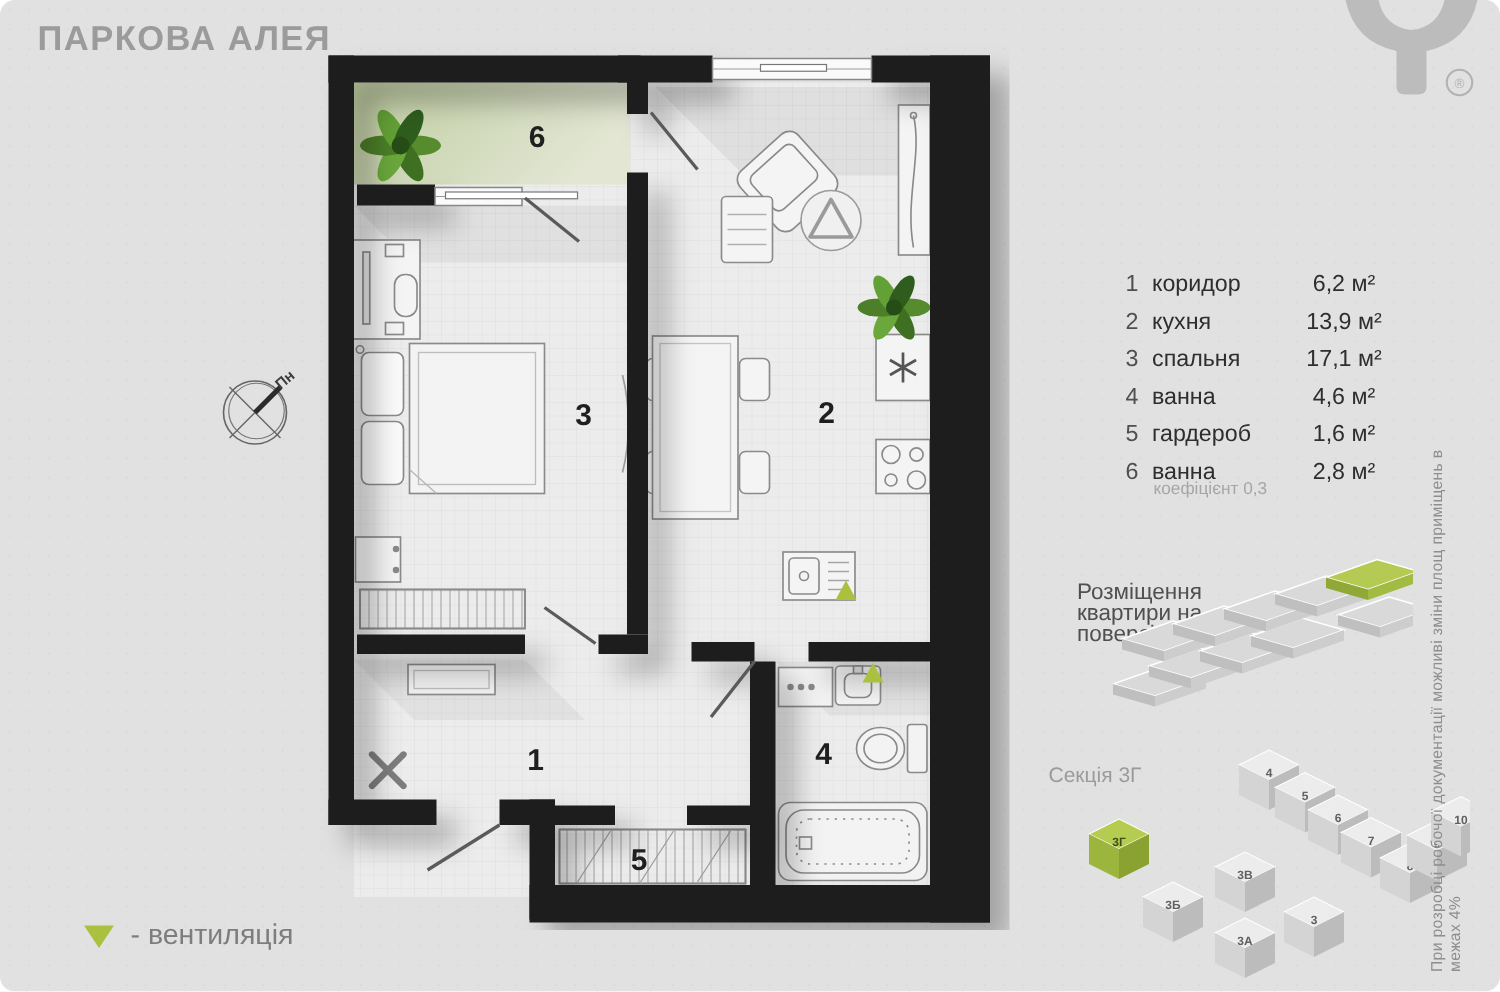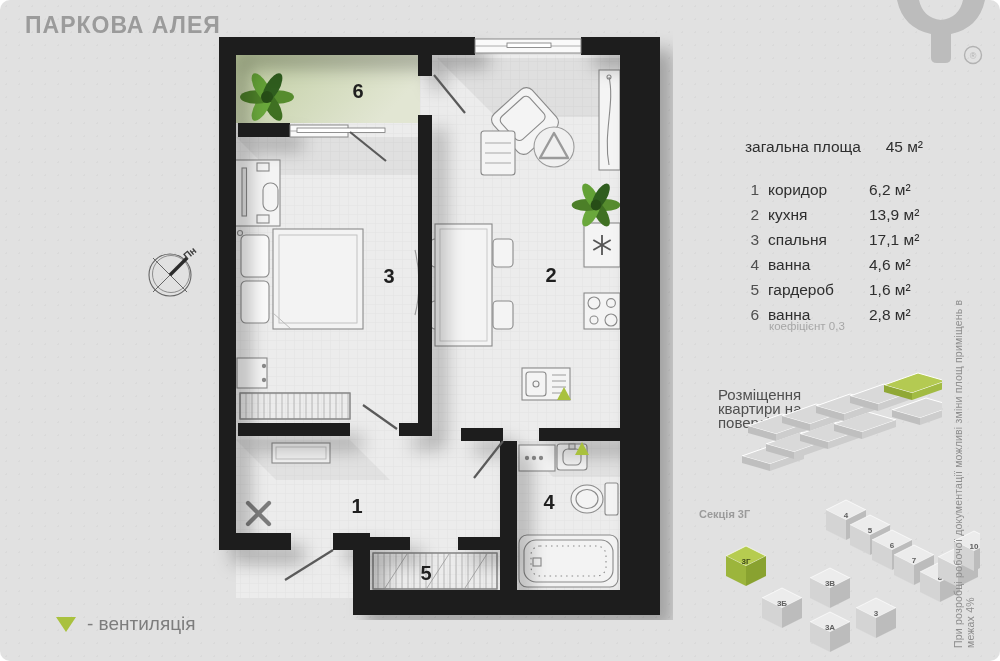--- a/index.html
+++ b/index.html
@@ -11,24 +11,24 @@
     background-size:13px 13px;
   }
   .abs{position:absolute;}
   .title{left:25px;top:12px;font-size:23px;font-weight:700;color:#9b9b9b;letter-spacing:1px;}
   .type{left:740px;top:48px;font-size:74px;line-height:0.95;font-weight:800;color:#141414;letter-spacing:-3px;}
   .totrow{left:745px;top:138px;width:178px;display:flex;justify-content:space-between;font-size:15.5px;color:#2e2e2e;}
   .rooms{left:745px;top:177px;width:178px;}
   .room-row{display:grid;grid-template-columns:14px 110px 1fr;height:25px;align-items:center;font-size:15.5px;color:#2e2e2e;}
   .room-row .num{color:#4f4f4f;text-align:right;}
   .room-row .nm{padding-left:9px;}
-  .room-row .ar{text-align:left;}
+  .room-row .ar{text-align:center;}
   .coef{left:769px;top:320px;font-size:11.5px;color:#a6a6a6;}
   .fp-label{left:718px;top:388px;font-size:15px;line-height:14px;color:#4f4f4f;}
-  .sec-label{left:699px;top:508px;font-size:11px;font-weight:700;color:#9b9b9b;}
+  .sec-label{left:699px;top:508px;font-size:14px;font-weight:400;color:#9b9b9b;}
   .legend{left:55px;top:613px;display:flex;align-items:center;font-size:19px;color:#7d7d7d;}
   .legend svg{margin-right:10px;display:block;}
   .footnote{
     left:952px;top:648px;width:378px;font-size:10.5px;color:#8e8e8e;
     transform:rotate(-90deg);transform-origin:0 0;letter-spacing:0.2px;
   }
   .walls{filter:drop-shadow(13px 13px 9px rgba(0,0,0,0.28));}
   svg text{font-family:"Liberation Sans","DejaVu Sans",sans-serif;}
   .roomlbl{font-size:20px;font-weight:700;fill:#1f1f1f;}
   .blklbl{font-size:8px;font-weight:700;fill:#606060;}
@@ -226,24 +226,20 @@
   <svg class="abs" style="left:140px;top:243px;" width="66" height="62" viewBox="0 0 66 62">
     <circle cx="30" cy="32" r="21" fill="none" stroke="#666" stroke-width="1.1"></circle>
     <circle cx="31" cy="31" r="18.5" fill="none" stroke="#777" stroke-width="0.8"></circle>
     <line x1="13" y1="49" x2="47" y2="15" stroke="#666" stroke-width="1"></line>
     <line x1="13" y1="15" x2="47" y2="49" stroke="#666" stroke-width="1"></line>
     <line x1="30" y1="32" x2="47" y2="15" stroke="#2b2b2b" stroke-width="3.4"></line>
     <text transform="translate(47,17) rotate(-40)" font-size="10" font-weight="700" fill="#3c3c3c">Пн</text>
   </svg>
 
 
-  <div class="abs totrow">
-    <span>загальна площа</span>
-    <span>45 м²</span>
-  </div>
 
   <div class="abs rooms">
     <div class="room-row">
       <span class="num">1</span>
       <span class="nm">коридор</span>
       <span class="ar">6,2 м²</span>
     </div>
     <div class="room-row">
       <span class="num">2</span>
       <span class="nm">кухня</span>

